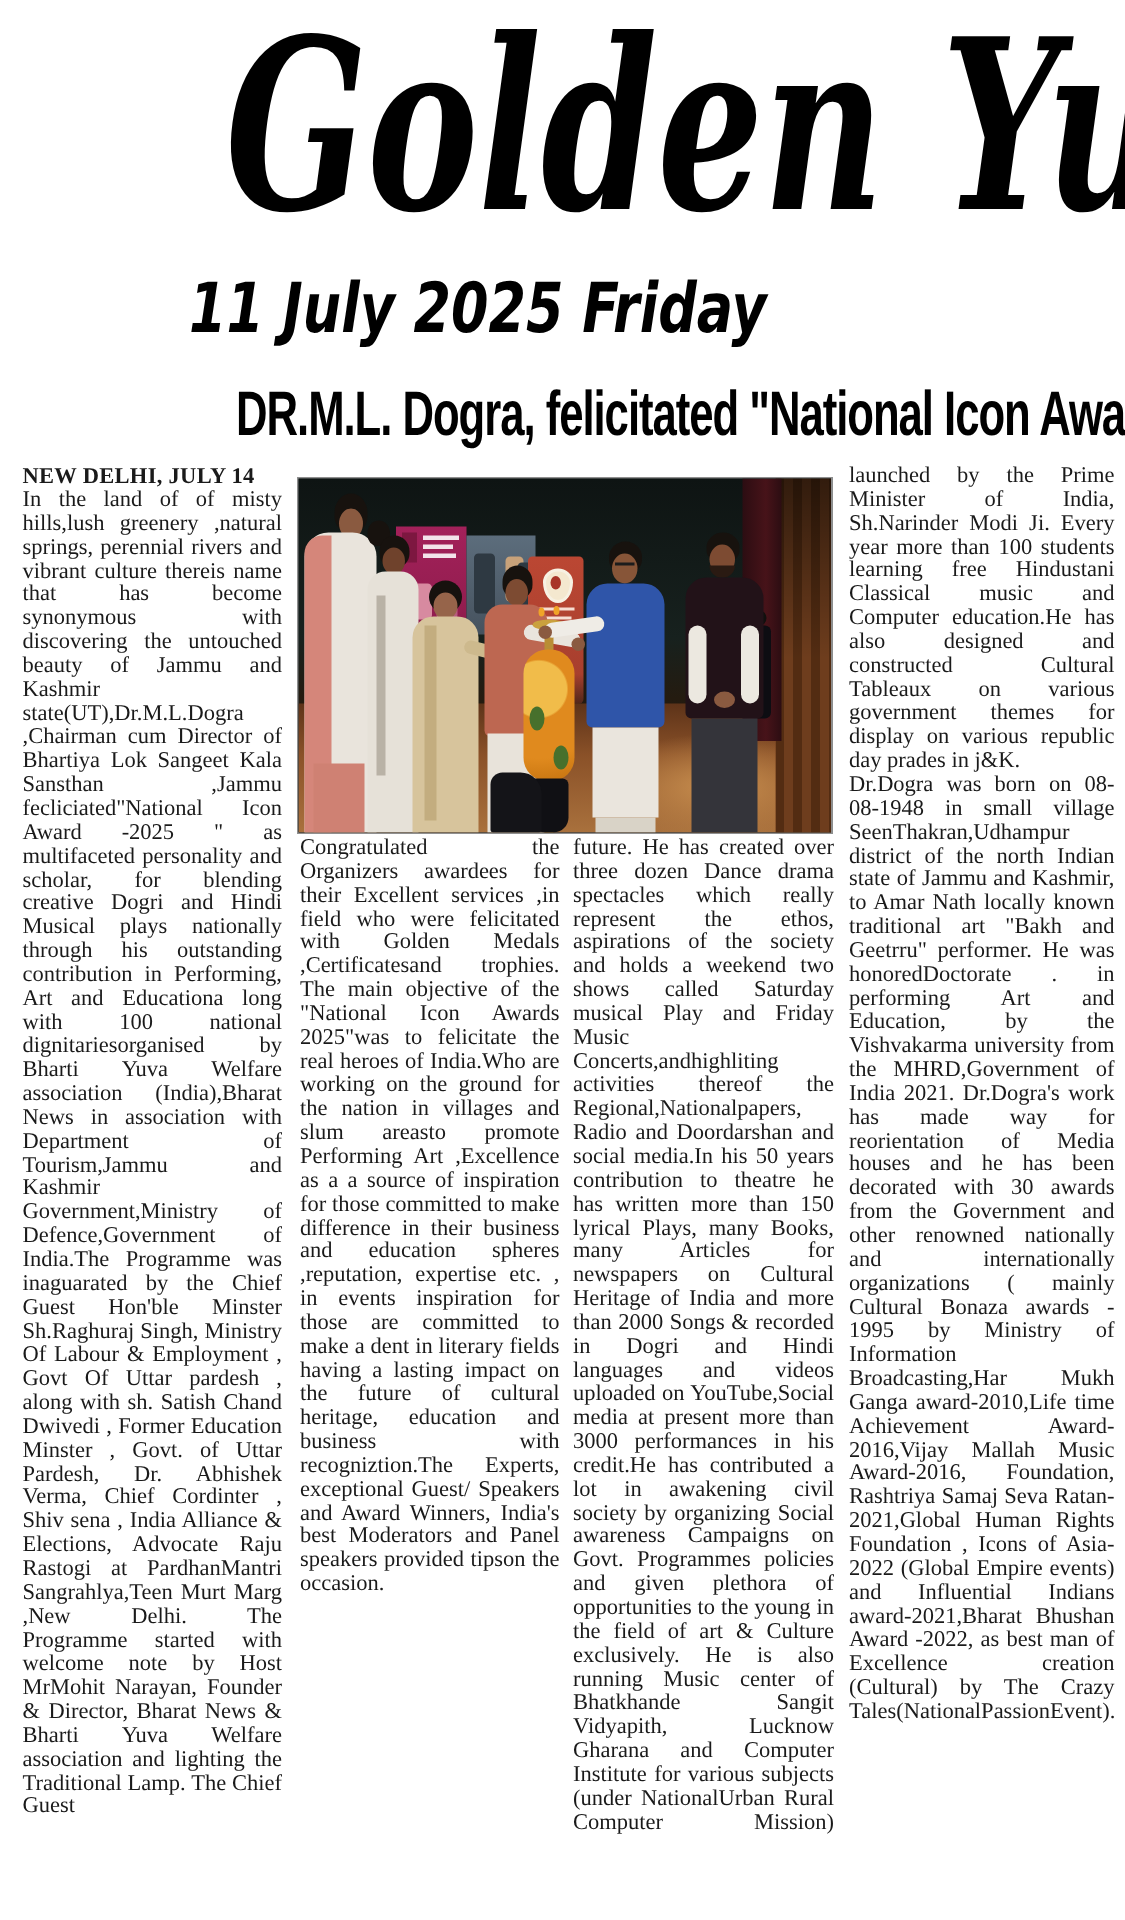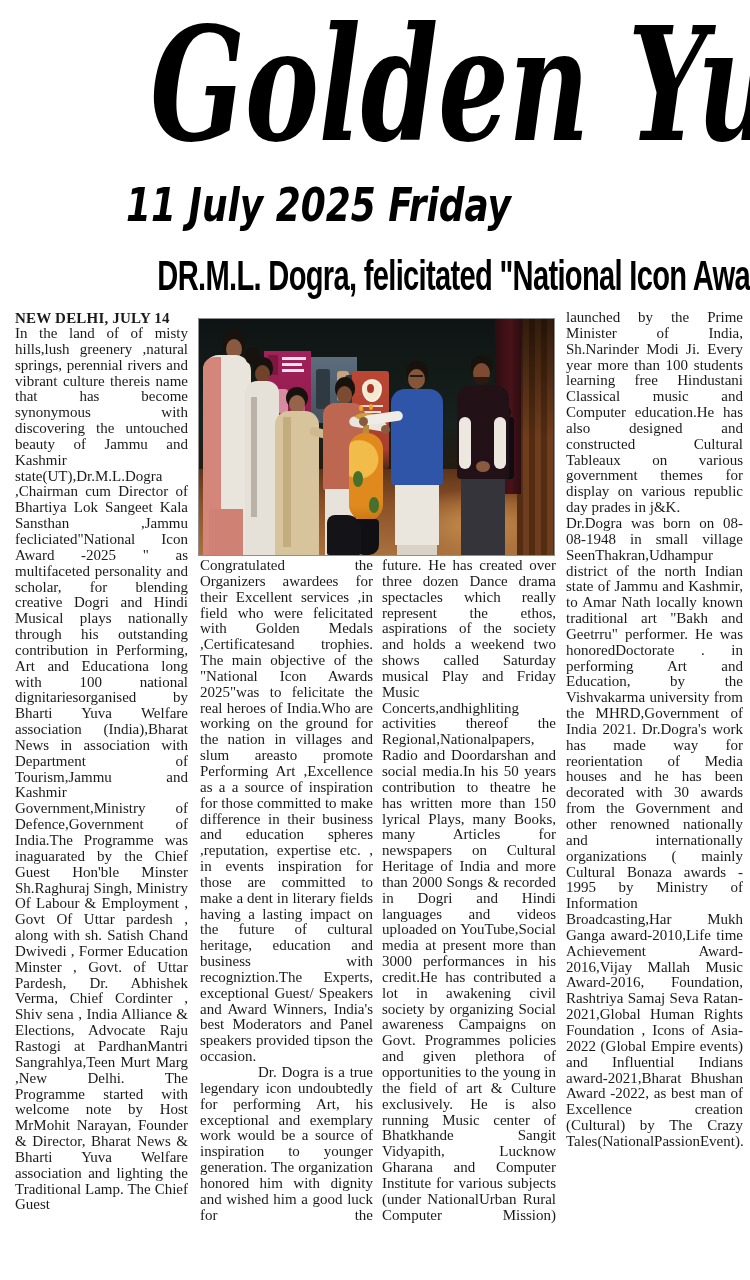--- a/index.html
+++ b/index.html
@@ -187,21 +187,20 @@
       <div class="white" style="left:42px;top:62px;width:12px;height:52px;background:#ece8e0;border-radius:6px;"></div>
       <div class="skin" style="left:24px;top:106px;width:14px;height:11px;"></div>
       <div class="p-leg" style="left:9px;top:124px;width:44px;height:76px;"></div>
     </div>
 
     <div style="left:128px;top:196px;width:34px;height:40px;background:#141418;border-radius:8px 14px 2px 2px;"></div>
   </div>
 
   <div class="col" id="col2">
     <p>Congratulated the Organizers awardees for their Excellent services ,in field who were felicitated with Golden Medals ,Certificatesand trophies. The main objective of the "National Icon Awards 2025"was to felicitate the real heroes of India.Who are working  on the ground for the nation in villages and slum areasto promote Performing Art ,Excellence as a a source of inspiration for those committed to make difference in their business and education spheres ,reputation, expertise etc. , in events inspiration for  those are committed to make a dent in literary fields having a lasting impact on the future of cultural heritage, education and business with recogniztion.The Experts, exceptional Guest/ Speakers and Award Winners, India's best Moderators and Panel speakers provided tipson the occasion.</p>
-    <p class="indented jlast">Dr. Dogra is a true legendary icon undoubtedly for performing Art, his exceptional and exemplary work would be a source of inspiration to younger generation. The organization honored him with dignity  and wished him a good luck for the</p>
   </div>
 
   <div class="col" id="col3">
     <p class="jlast">future. He has created over three dozen Dance drama spectacles which really represent the ethos, aspirations of the society and holds a weekend two shows called Saturday musical Play and Friday Music Concerts,andhighliting activities thereof the Regional,Nationalpapers, Radio and Doordarshan and social media.In his 50 years contribution to theatre he has written more than 150 lyrical Plays, many Books, many Articles for newspapers on Cultural Heritage of India and more than 2000 Songs &amp; recorded in Dogri and Hindi languages and videos uploaded on YouTube,Social media at present more than 3000 performances in his credit.He has contributed a lot in awakening civil society by organizing Social awareness Campaigns on Govt. Programmes policies and given plethora of opportunities to the young in the field of art &amp; Culture exclusively. He is also running Music center of Bhatkhande Sangit Vidyapith, Lucknow Gharana and Computer Institute for various subjects (under NationalUrban Rural Computer Mission)</p>
   </div>
 
   <div class="col" id="col4">
     <p>launched by the Prime Minister of India, Sh.Narinder Modi Ji. Every year more than 100 students learning free Hindustani Classical music and Computer education.He has also designed and constructed Cultural Tableaux on various government themes for display on various republic day prades in j&amp;K.</p>
     <p>Dr.Dogra was born on 08-08-1948 in small village SeenThakran,Udhampur district of the north Indian state of Jammu and Kashmir, to Amar Nath locally known traditional art "Bakh and Geetrru" performer. He was honoredDoctorate . in performing Art and Education, by the Vishvakarma university from the MHRD,Government of India 2021. Dr.Dogra's work has made way for reorientation of Media houses and he has been decorated with 30 awards from the Government and other renowned nationally and internationally organizations ( mainly Cultural Bonaza awards - 1995 by Ministry of Information Broadcasting,Har Mukh Ganga award-2010,Life time Achievement Award-2016,Vijay Mallah Music Award-2016, Foundation, Rashtriya Samaj Seva Ratan-2021,Global Human Rights Foundation , Icons of Asia-2022 (Global Empire events) and Influential Indians award-2021,Bharat Bhushan Award -2022, as best man of Excellence creation (Cultural) by The Crazy Tales(NationalPassionEvent).</p>
   </div>

